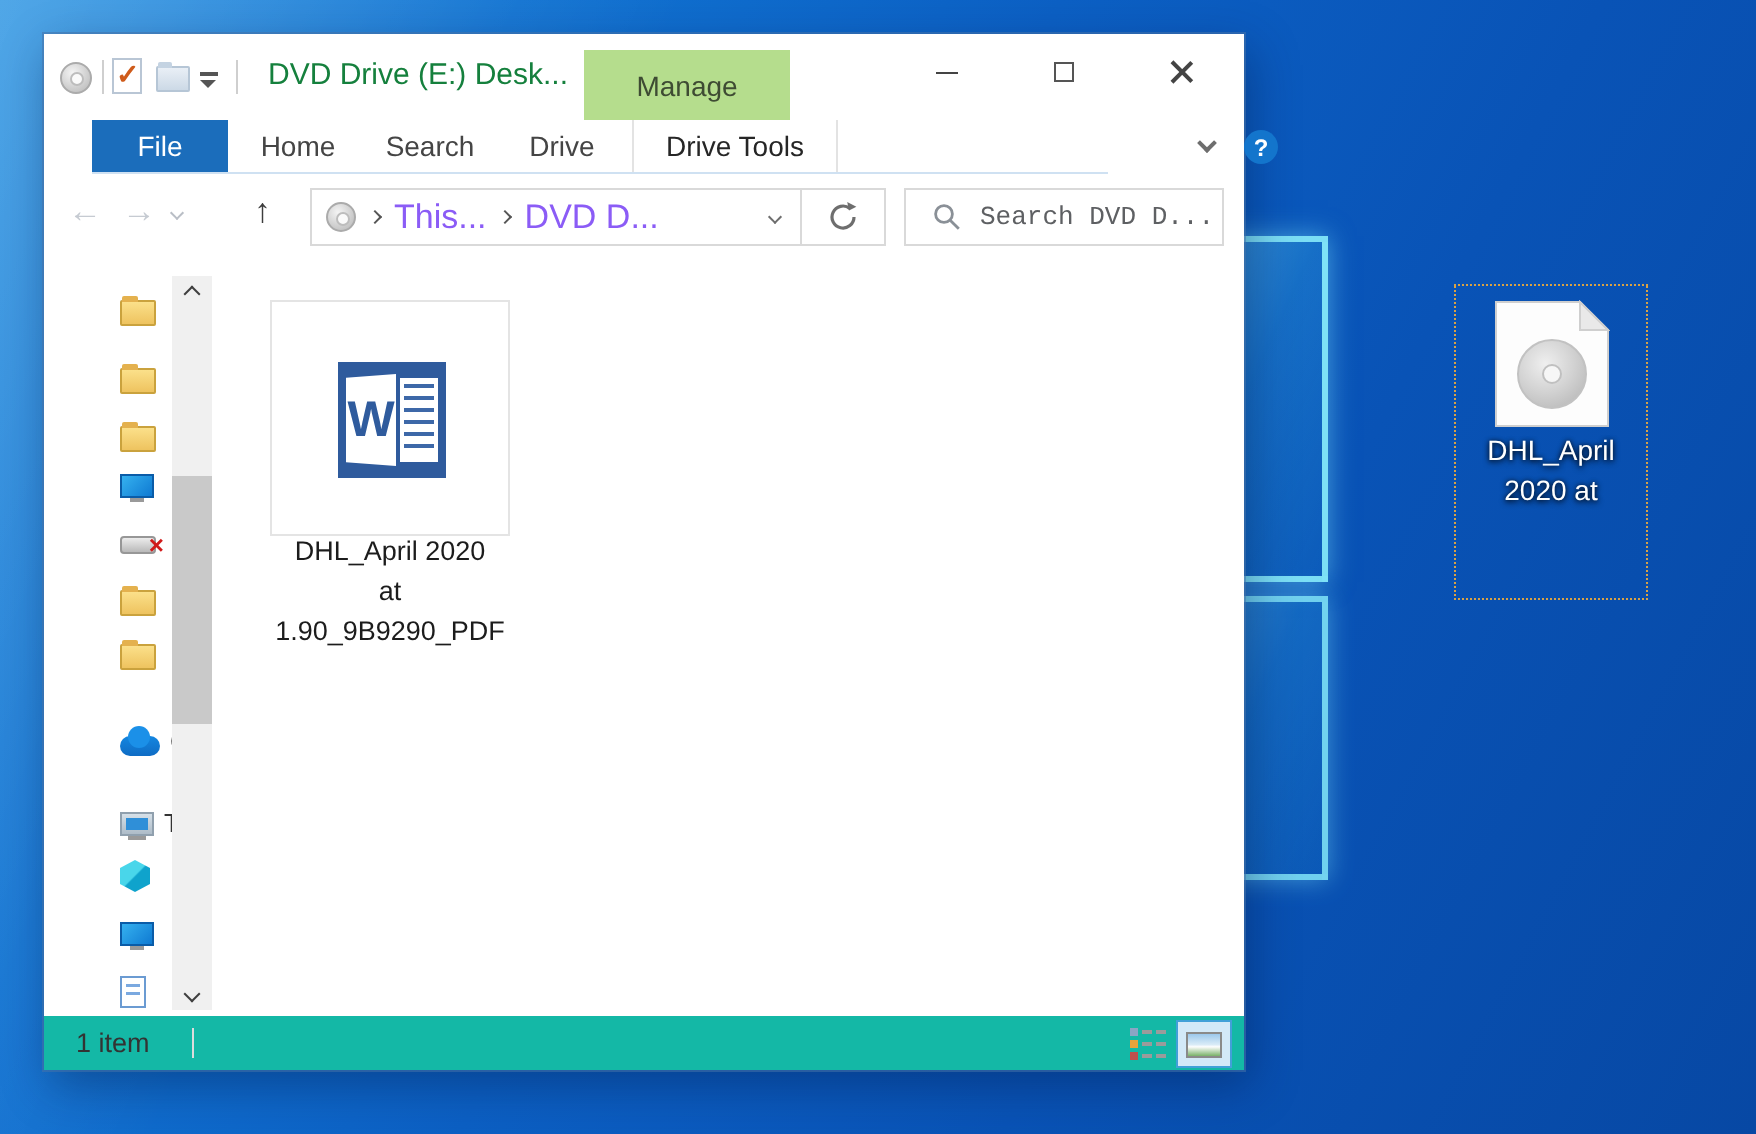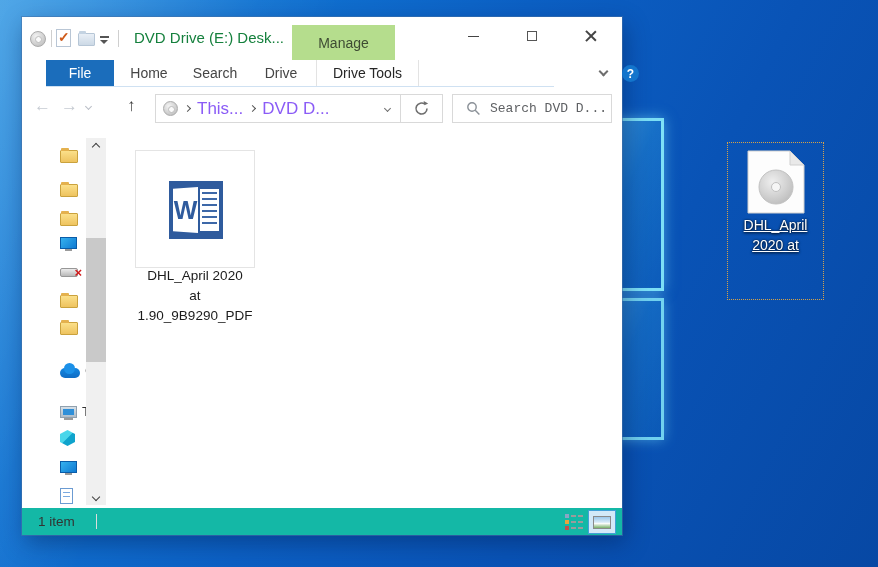--- a/index.html
+++ b/index.html
@@ -16,21 +16,21 @@
     box-shadow:0 0 12px rgba(120,220,250,.55); }
   .pane-top { top:118px; height:173px; }
   .pane-bottom { top:298px; height:142px; opacity:.9; }
 
   
   .desk-icon { position:absolute; left:727px; top:142px; width:97px; height:158px;
     border:1px dotted #d8a245; cursor:default; }
   .desk-file-svg { position:absolute; left:19px; top:7px; }
   .desk-label { position:absolute; left:-8px; right:-8px; top:72px; text-align:center;
     color:#fff; font-size:14px; line-height:20px; text-shadow:0 1px 3px rgba(0,0,0,.85),0 0 2px rgba(0,0,0,.6); }
-  .desk-label span { display:block;text-decoration:underline; }
+  .desk-label span { display:block; }
 
   
   .window { position:absolute; left:22px; top:17px; width:600px; height:518px; background:#fff;
     box-shadow:0 0 0 1px rgba(70,115,170,.55), 3px 8px 22px rgba(0,25,70,.4); }
 
   
   .titlebar { position:absolute; left:0; top:0; width:600px; height:43px; background:#fff; }
   .qat-sep { position:absolute; top:13px; width:1px; height:17px; background:#cfcfcf; }
   .title-text { position:absolute; left:87px; top:12px; width:165px; font-size:15px; color:#15803d;
     white-space:nowrap; overflow:hidden;margin-left:25px; }

